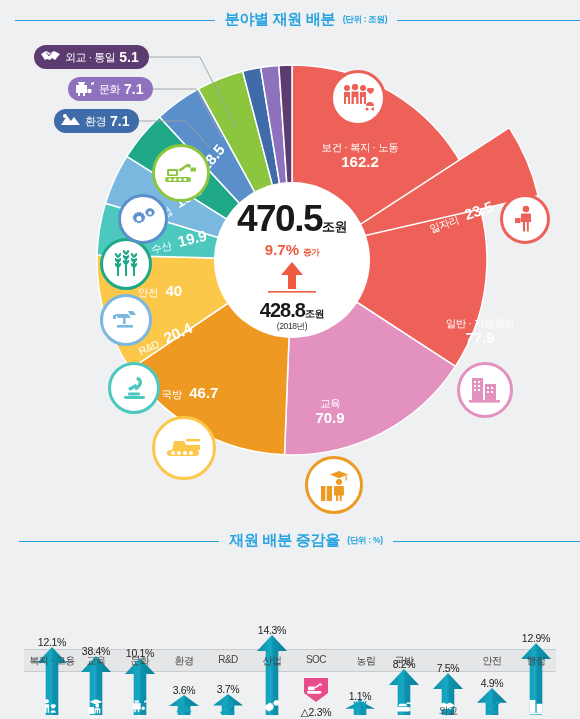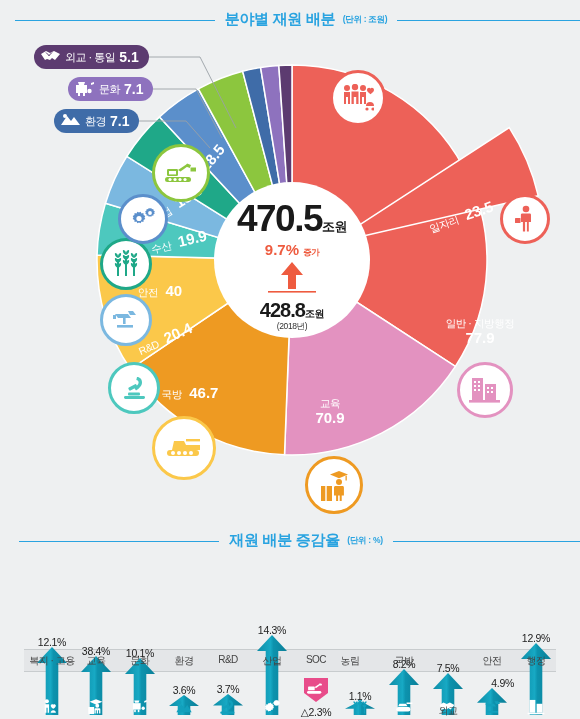--- a/index.html
+++ b/index.html
@@ -124,20 +124,24 @@
         <path d="M 292 228 L 470.6368309723753 111.99188554179923 A 213 213 0 0 1 499.5408237992551 180.08542542475675 Z" fill="#ED6158" stroke="#ffffff" stroke-width="1.5" transform="translate(38.6612038450025 -16.410707396549498)"></path>
       </g>
     <g id="leader-group">
         <polyline points="128,25 200,25 236,96" fill="none" stroke="#9aa0a6" stroke-width="0.9"></polyline>
         <polyline points="136,57 196,57 222,106" fill="none" stroke="#9aa0a6" stroke-width="0.9"></polyline>
         <polyline points="122,89 186,89 210,116" fill="none" stroke="#9aa0a6" stroke-width="0.9"></polyline>
       </g>
     <circle cx="292" cy="228" r="78" fill="#fff"></circle>
   </svg>
 
+  <div class="slice-lab" style="left:300px;top:110px;width:120px;">
+    <span class="nm">보건 · 복지 · 노동</span>
+    <span class="vl">162.2</span>
+  </div>
   <div class="slice-lab" style="left:420px;top:286px;width:120px;">
     <span class="nm">일반 · 지방행정</span>
     <span class="vl">77.9</span>
   </div>
   <div class="slice-lab" style="left:290px;top:366px;width:80px;">
     <span class="nm">교육</span>
     <span class="vl">70.9</span>
   </div>
   <div class="slice-lab inline" style="left:135px;top:352px;width:110px;">
     <span class="nm">국방</span>
@@ -535,21 +539,21 @@
       </linearGradient>
             </defs>
       <path d="M15 0 L30 14.850000000000001 L21.3 14.850000000000001 L21.3 27 L8.7 27 L8.7 14.850000000000001 L0 14.850000000000001 Z" fill="url(#g10)"></path>
           </svg></div>
         <div class="bar-icon" style="bottom: 3px;"><svg width="18" height="18" viewBox="0 0 28 26">
             <path d="M3 8h14l3.4 4.4H7z" fill="#12A0BC"></path>
             <path d="M18 4h5.4l3.2 4.4h-6.4z" fill="#12A0BC"></path>
             <rect x="12" y="12" width="3" height="7" fill="#12A0BC"></rect>
             <rect x="5" y="19" width="18" height="3" fill="#12A0BC"></rect>
           </svg></div>
-        <div class="bar-val" style="bottom: 30px; text-align: right;">4.9%</div>
+        <div class="bar-val" style="bottom: 30px;">4.9%</div>
       </div>
       <div class="bar-col" style="left: 514px; height: 93px;">
         <div class="bar-arrow"><svg width="30" height="72" viewBox="0 0 30 72">
       <defs>
               <linearGradient id="g11" x1="0" y1="0" x2="1" y2="0">
         <stop offset="0" stop-color="#0E8CA6"></stop>
                 <stop offset="0.45" stop-color="#17A9C4"></stop>
         <stop offset="0.55" stop-color="#0D93AE"></stop>
                 <stop offset="1" stop-color="#0B7F98"></stop>
       </linearGradient>
@@ -574,18 +578,18 @@
     <div class="neg-box" style="left: 302px; top: 121px;"><svg width="28" height="26" viewBox="0 0 28 26">
       <path d="M2 1h24v15l-12 9L2 16z" fill="#E84C8A"></path>
       <g transform="translate(5,4) scale(0.55)">
           <rect x="2" y="10" width="12" height="7" rx="1.2" fill="#ffffff"></rect>
           <path d="M14 11l9-6 1.6 2-8.4 6z" fill="#ffffff"></path>
           <path d="M23 4l4.4 1.6-1.4 3.2-4-1.4z" fill="#ffffff"></path>
           <rect x="0" y="18" width="26" height="5" rx="2.5" fill="#ffffff"></rect>
         </g>
       </svg></div>
     <div class="neg-val" style="left: 288px; top: 150px; width: 56px;">△2.3%</div>
-    <div class="bar-lab" style="left: 325px; top: 98px;">농림</div>
+    <div class="bar-lab" style="left: 341px; top: 98px;">농림</div>
     <div class="bar-lab" style="left: 379px; top: 98px;">국방</div>
     <div class="bar-lab" style="left: 423px; top: 104px; margin-top: 44px;">외교</div>
     <div class="bar-lab" style="left: 467px; top: 98px;">안전</div>
     <div class="bar-lab" style="left: 511px; top: 98px;">행정</div>
   </div>
 
 </body></html>

